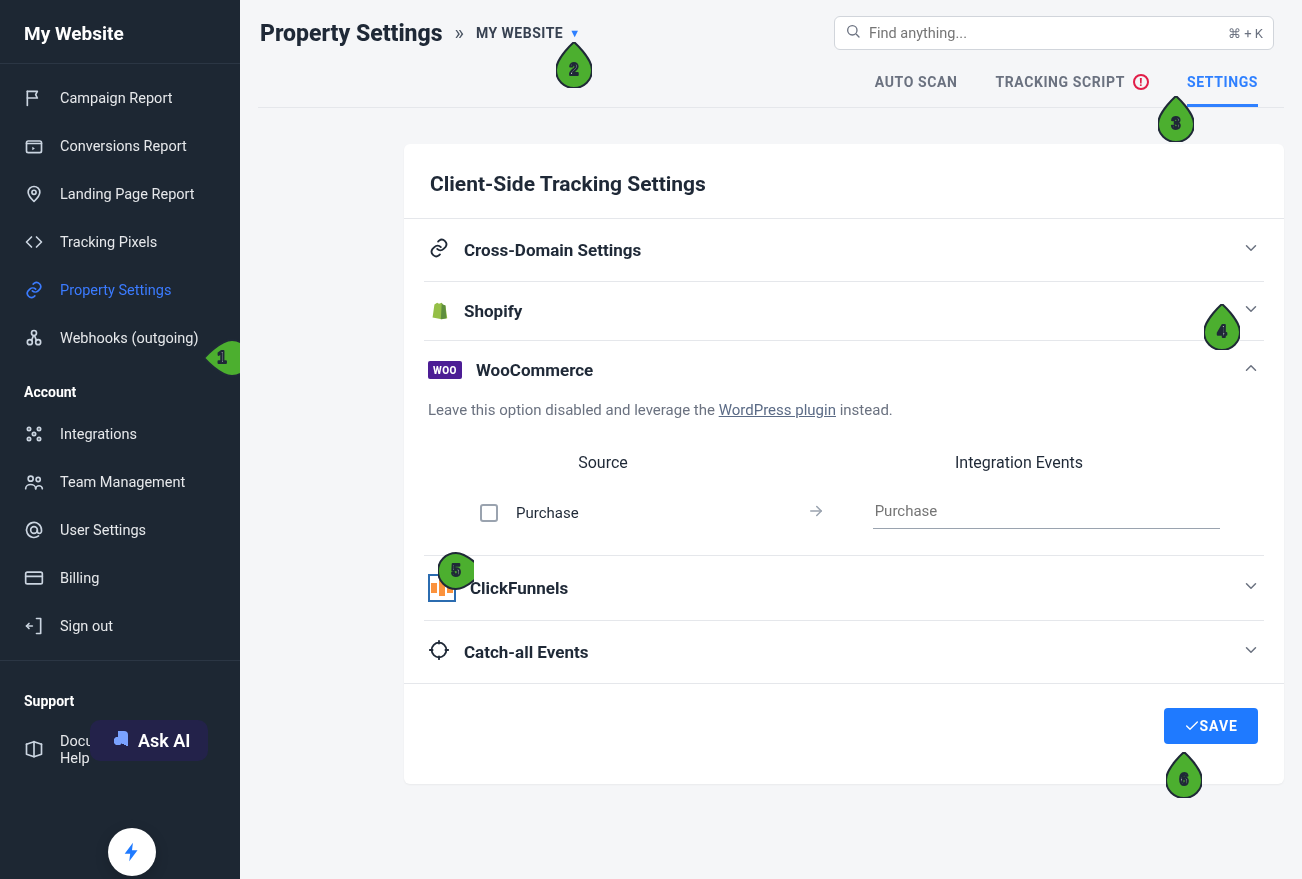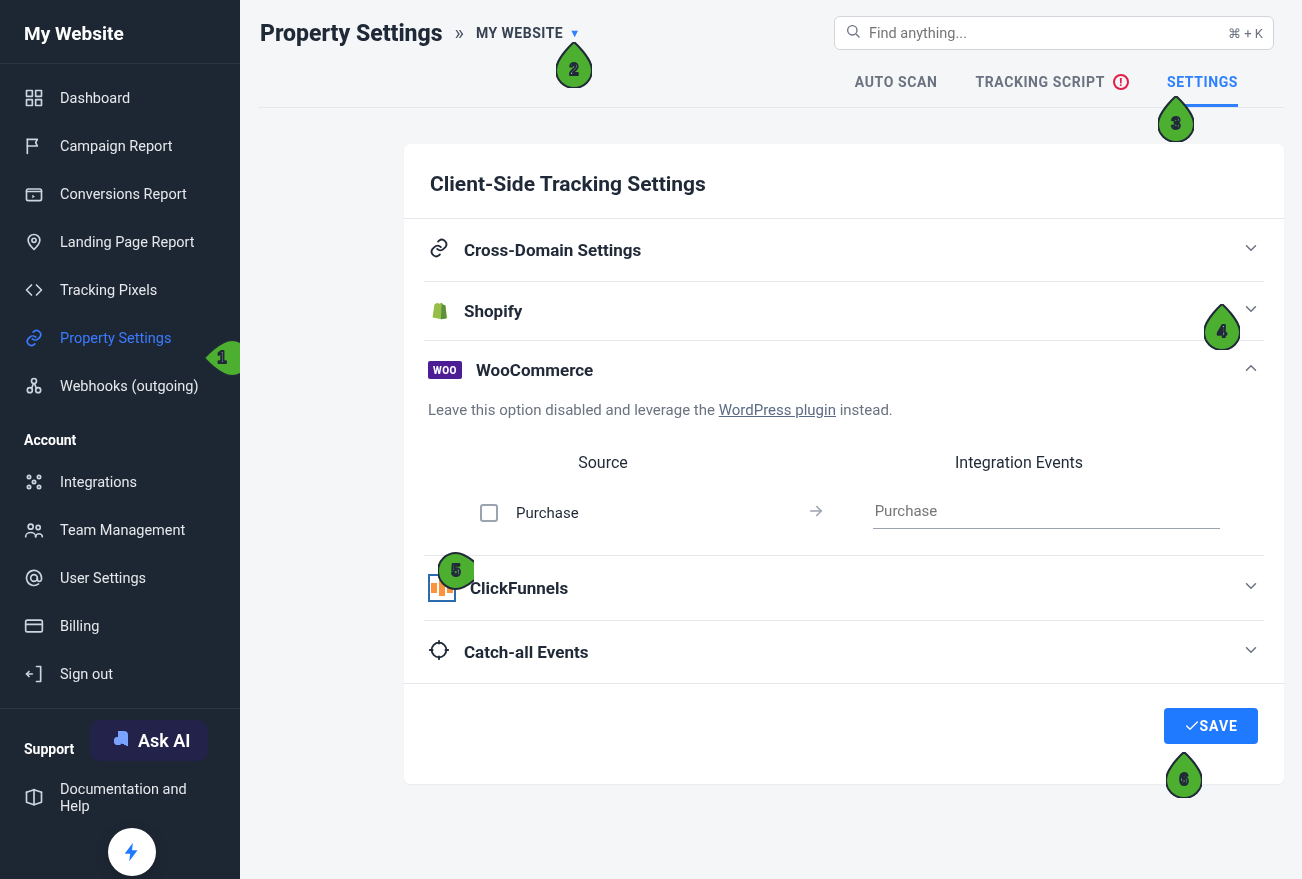--- a/index.html
+++ b/index.html
@@ -18,21 +18,21 @@
   .topbar{ display:flex; align-items:center; justify-content:space-between; padding:16px 28px 6px 20px; }
   .crumbs{ display:flex; align-items:center; gap:12px; }
   .page-title{ font-size:23px; font-weight:800; }
   .crumb-sep{ font-size:20px; color:#4b5563; }
   .prop-btn{ display:flex; align-items:center; gap:6px; font-weight:700; font-size:14px; letter-spacing:.5px; color:#374151; cursor:pointer; }
   .prop-btn .caret{ color:#2f80ff; font-size:11px; }
   .search{ display:flex; align-items:center; border:1px solid #d1d5db; border-radius:6px; padding:6px 10px; width:440px; background:#fff; }
   .search .mag{ color:#6b7280; margin-right:8px; }
   .search input{ border:none; outline:none; flex:1; font-size:14.5px; color:#374151; }
   .search .kbd{ color:#6b7280; font-size:13px; }
-  .tabs{ display:flex; gap:38px; justify-content:flex-end; padding:18px 64px 0 0; }
+  .tabs{ display:flex; gap:38px; justify-content:flex-end; padding:18px 44px 0 0; }
   .tab{ font-size:14px; font-weight:700; letter-spacing:.6px; color:#6b7280; padding-bottom:14px; cursor:pointer; display:flex; align-items:center; gap:8px; border-bottom:3px solid transparent; }
   .tab.active{ color:#2f80ff; border-bottom-color:#2f80ff; }
   .tab .warn{ width:16px; height:16px; border:2px solid #e11d48; border-radius:50%; display:flex; align-items:center; justify-content:center; color:#e11d48; font-size:11px; font-weight:900; }
   .hr{ border-top:1px solid #e5e7eb; margin:0 18px; }
   
   .card{ background:#fff; border-radius:6px; margin:36px 18px 0 164px; box-shadow:0 1px 2px rgba(0,0,0,.05); width:880px; }
   .card-h{ padding:28px 26px 22px; font-size:21px; font-weight:700; border-bottom:1px solid #e5e7eb; }
   .acc-list{ padding:0 20px; }
   .acc-item{ border-bottom:1px solid #e5e7eb; }
   .acc-head{ display:flex; align-items:center; gap:14px; padding:18px 4px; cursor:pointer; }
@@ -77,31 +77,20 @@
 </head>
 <body>
 
 <aside class="sidebar">
   <div class="brand">My Website</div>
   <div class="side-sep"></div>
 
   <div class="nav-item">
     <span class="icon">
       <svg class="i20" viewBox="0 0 24 24">
-          <rect x="3" y="3" width="7" height="7"></rect>
-          <rect x="14" y="3" width="7" height="7"></rect>
-          <rect x="3" y="14" width="7" height="7"></rect>
-          <rect x="14" y="14" width="7" height="7"></rect>
-        </svg>
-    </span>
-    <span>Dashboard</span>
-  </div>
-  <div class="nav-item">
-    <span class="icon">
-      <svg class="i20" viewBox="0 0 24 24">
           <path d="M4 21V4"></path>
           <path d="M4 4h12l-2 4 2 4H4"></path>
         </svg>
     </span>
     <span>Campaign Report</span>
   </div>
   <div class="nav-item">
     <span class="icon">
       <svg class="i20" viewBox="0 0 24 24">
           <rect x="3" y="6" width="18" height="14" rx="2"></rect>

